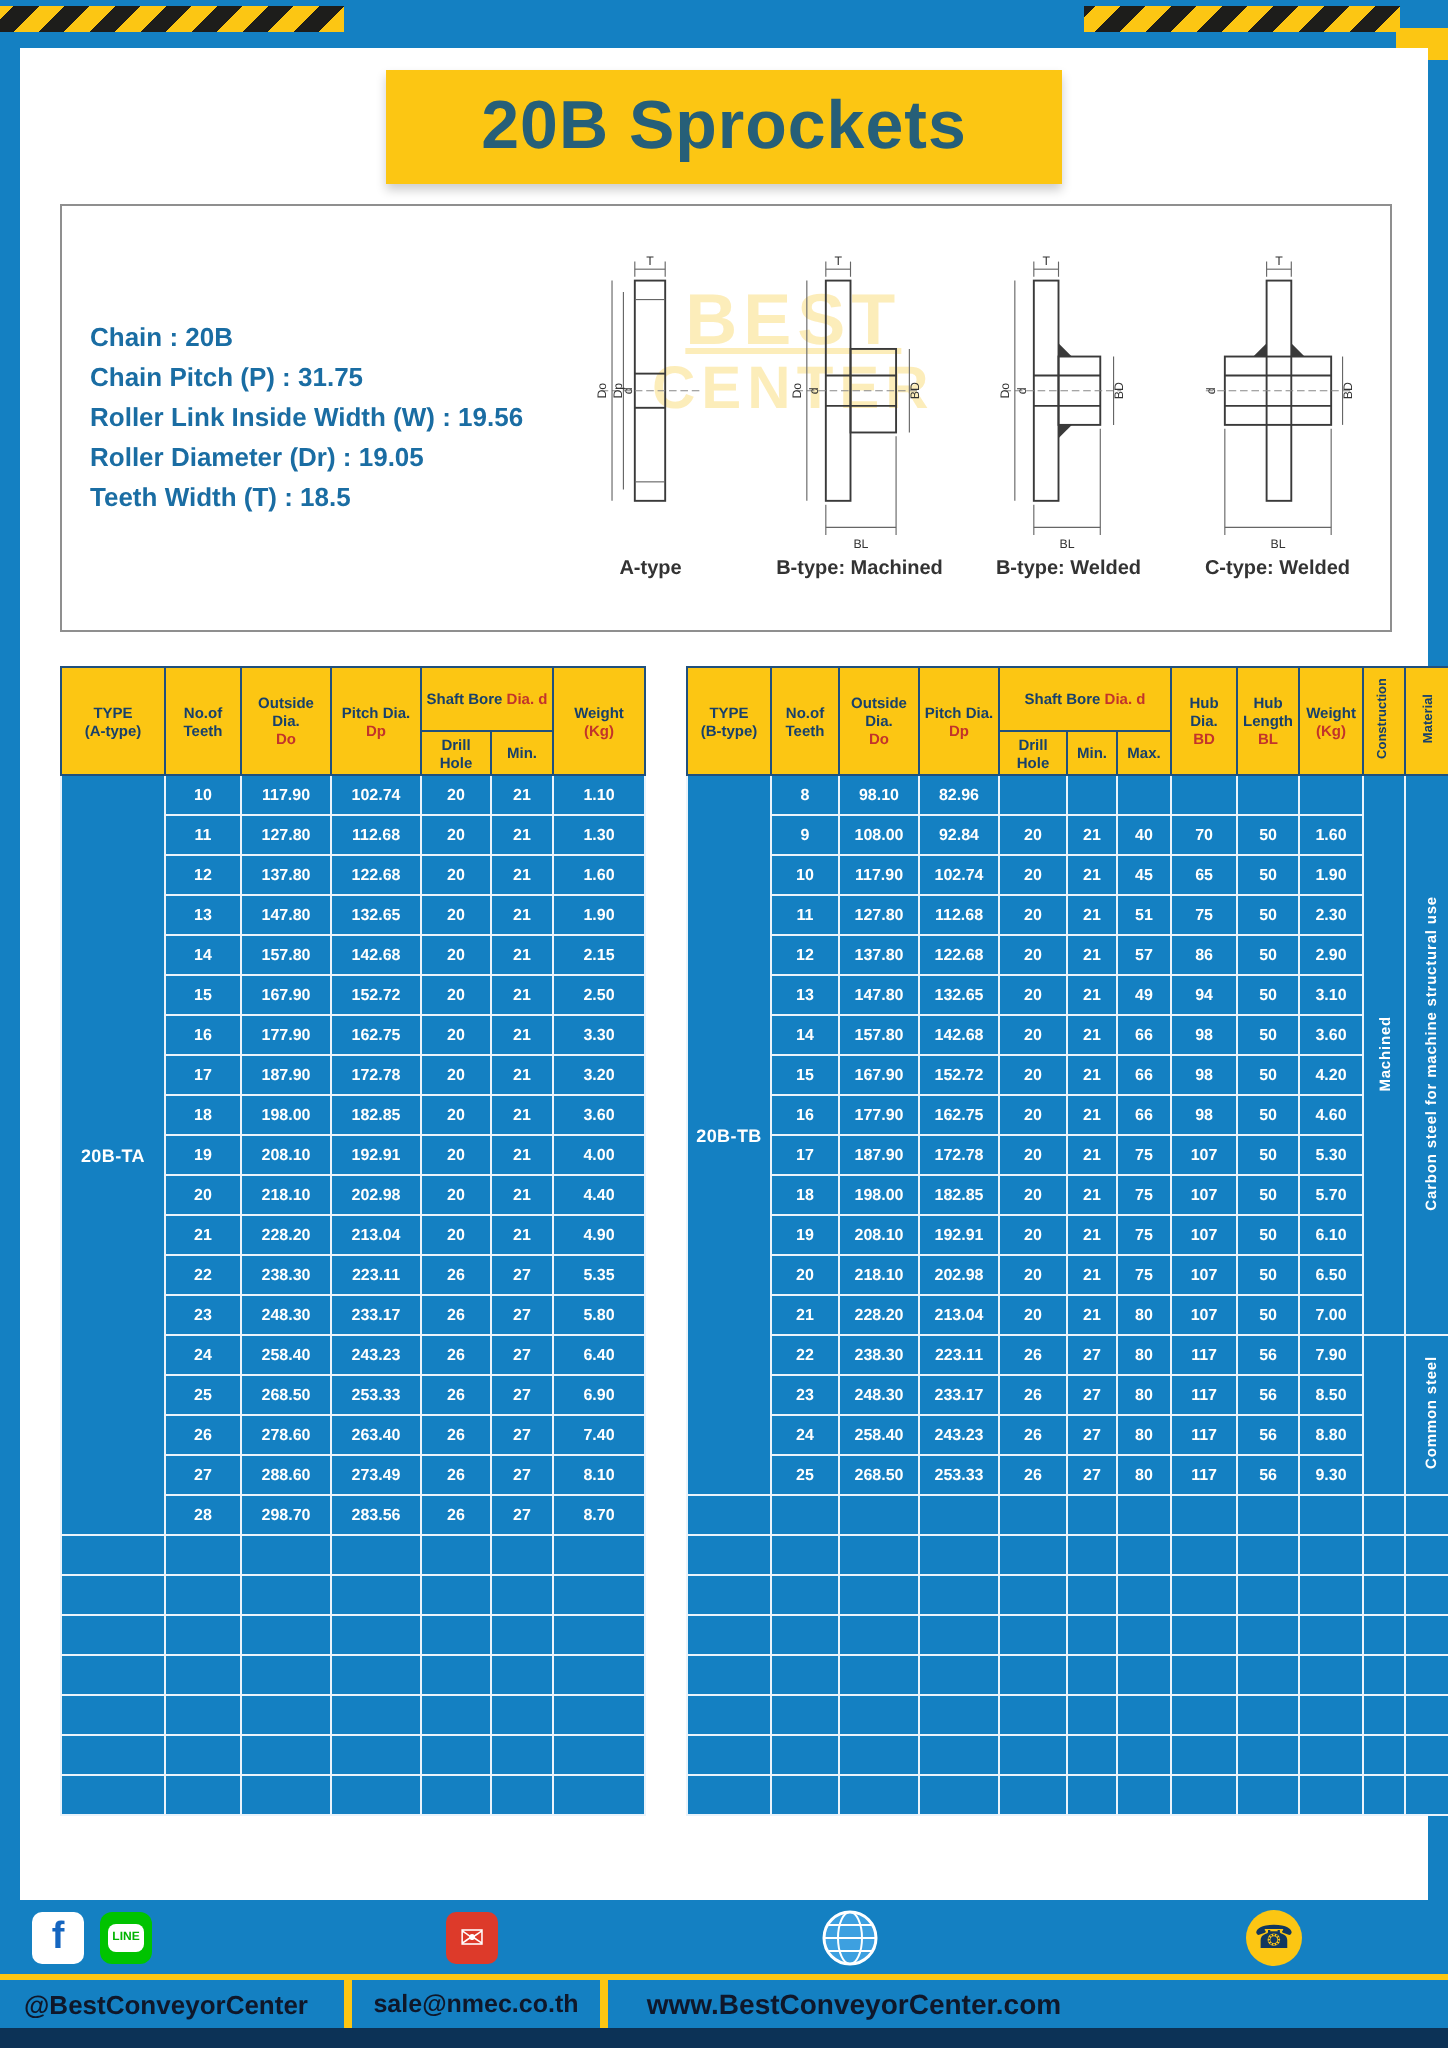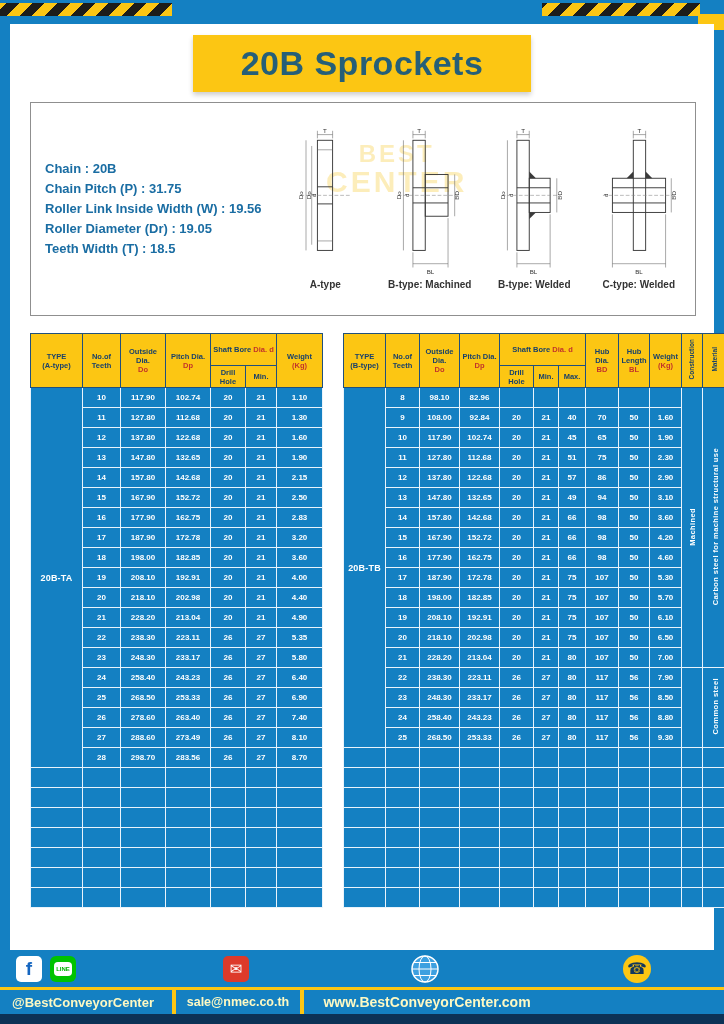--- a/index.html
+++ b/index.html
@@ -20,21 +20,21 @@
   .banner { position:absolute; left:50%; transform:translateX(-50%); top:11px; width:338px; height:57px;
     background:#fcc613; display:flex; align-items:center; justify-content:center;
     box-shadow:0 3px 5px rgba(0,0,0,0.2); }
   .banner h1 { font-size:34px; color:#265f78; font-weight:bold; letter-spacing:0.5px; }
 
   
   .diagram-panel { position:absolute; left:20px; right:18px; top:78px; height:214px;
     border:1px solid #8f8f8f; background:#fff; display:flex; overflow:hidden; }
   .watermark { position:absolute; left:295px; top:38px; z-index:0; text-align:center;
     color:#f7c41f; opacity:0.3; font-weight:bold; line-height:1.05; letter-spacing:3px; }
-  .watermark .wm-l1 { font-size:24px; }
+  .watermark .wm-l1 { font-size:36px;text-decoration:underline; }
   .watermark .wm-l2 { font-size:30px; }
   .watermark .wm-l3 { font-size:30px; }
   .specs { width:242px; align-self:center; padding-left:14px; color:#1a6da3; font-weight:bold;
     font-size:13px; line-height:1.55; position:relative; z-index:1; }
   .figures { flex:1; display:flex; align-items:center; padding:6px 4px 8px 0; position:relative; z-index:1; }
   figure { flex:1; display:flex; flex-direction:column; align-items:center; }
   figure svg { display:block; }
   figcaption { font-size:10px; color:#333; font-weight:bold; margin-top:2px; white-space:nowrap; }
   .dwg { stroke:#3a3a3a; fill:none; stroke-width:1; }
   .dim { stroke:#666; stroke-width:0.6; }
@@ -67,21 +67,21 @@
     font-weight:bold; font-size:19px; display:flex; align-items:center; justify-content:center; }
   .line-icon { width:26px; height:26px; border-radius:6px; background:#00c300;
     display:flex; align-items:center; justify-content:center; }
   .line-bubble { background:#ffffff; border-radius:4px; color:#00b300; font-size:6px; font-weight:bold;
     padding:4px 2px; }
   .mail-icon { width:26px; height:26px; border-radius:5px; background:#dd3a2a; color:#fff;
     font-size:15px; display:flex; align-items:center; justify-content:center; }
   .phone-icon { width:28px; height:28px; border-radius:50%; background:#fcc613; color:#12375e;
     font-size:16px; display:flex; align-items:center; justify-content:center; }
   .contact-row { display:grid; grid-template-columns:172px 128px 250px 1fr; height:27px;
-    border-top:3px solid #fcc613; color:#fef9c3; font-weight:bold; align-items:stretch; }
+    border-top:3px solid #fcc613; color:#0f172a; font-weight:bold; align-items:stretch; }
   .seg { display:flex; align-items:center; justify-content:center; font-size:12.5px; white-space:nowrap; }
   .seg.s1 { justify-content:flex-start; padding-left:12px; font-size:13px; }
   .seg.s3 { font-size:14px; }
   .seg + .seg { border-left:4px solid #fcc613; }
   .bottom-strip { height:10px; background:#0c3256; }
 </style>
 </head>
 <body>
 
 <div class="page">
@@ -300,21 +300,21 @@
               <td>20</td>
               <td>21</td>
               <td>2.50</td>
             </tr>
             <tr>
               <td>16</td>
               <td>177.90</td>
               <td>162.75</td>
               <td>20</td>
               <td>21</td>
-              <td>2.83</td>
+              <td>3.30</td>
             </tr>
             <tr>
               <td>17</td>
               <td>187.90</td>
               <td>172.78</td>
               <td>20</td>
               <td>21</td>
               <td>3.20</td>
             </tr>
             <tr>

